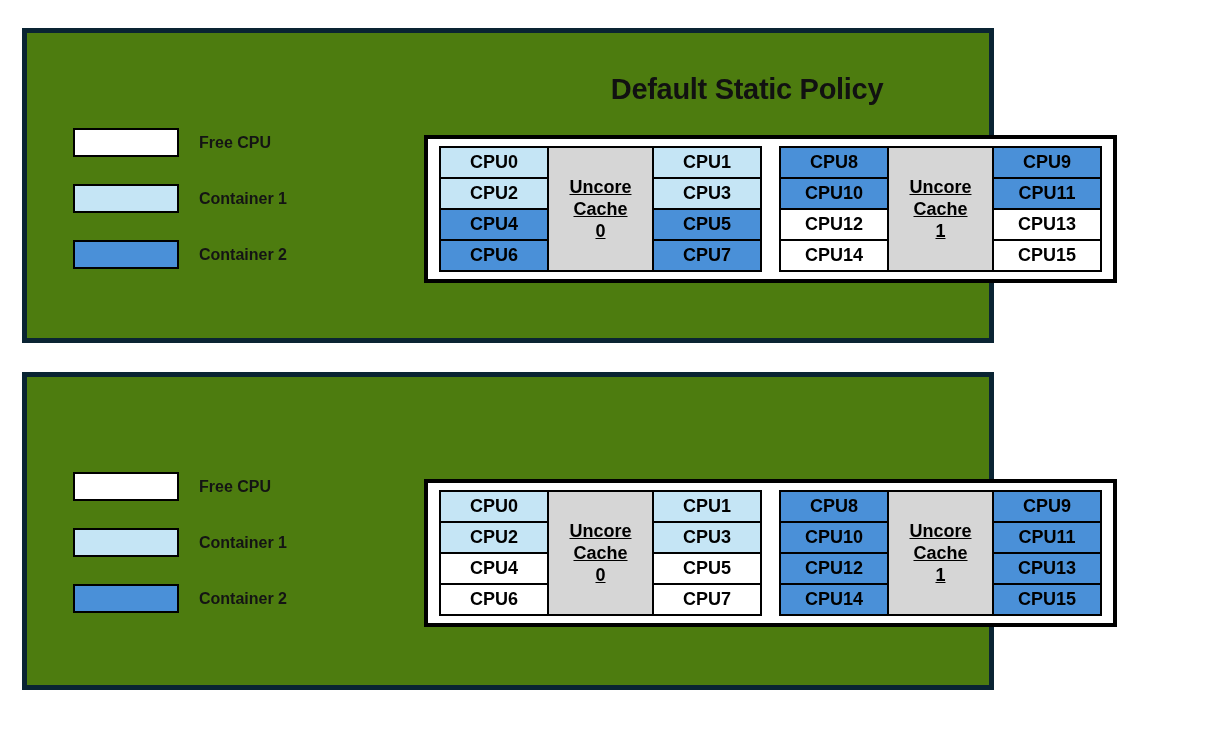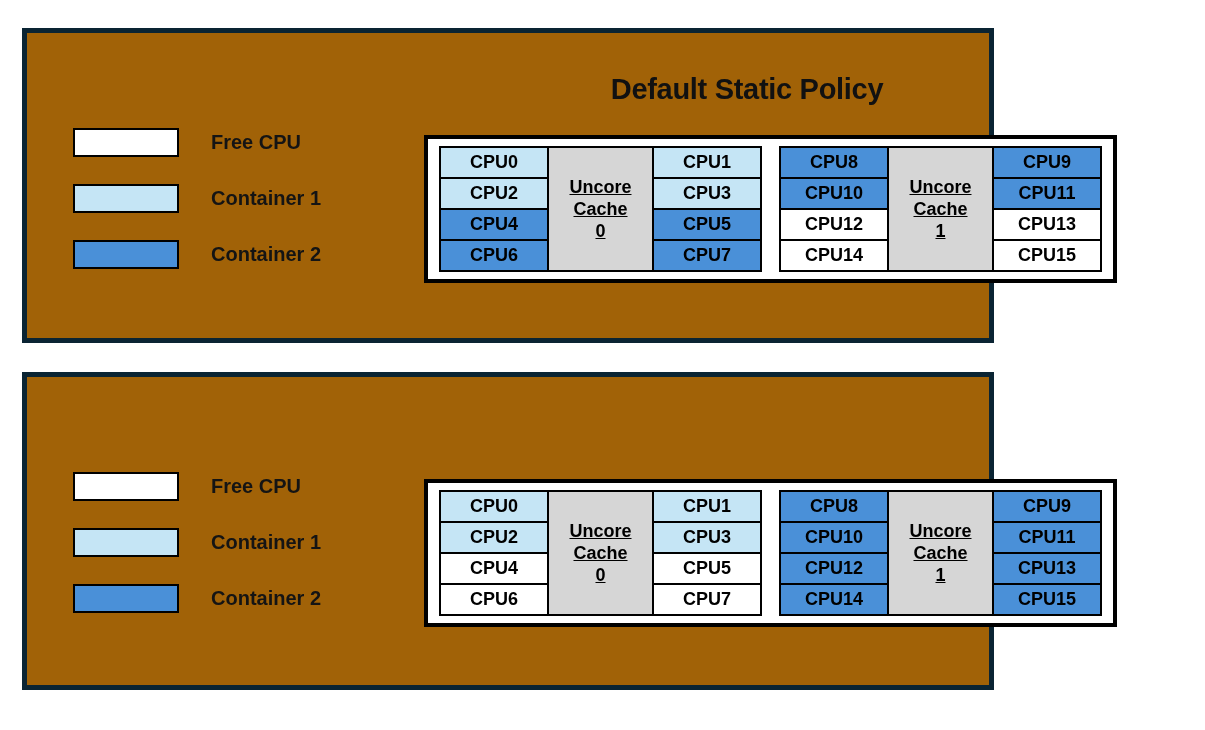--- a/index.html
+++ b/index.html
@@ -12,21 +12,21 @@
     --text:#1a1a1a;
   }
   *{box-sizing:border-box;margin:0;padding:0;}
   html,body{width:1205px;height:730px;background:#ffffff;overflow:hidden;
     font-family:"Liberation Sans",sans-serif;color:var(--text);}
   body{position:relative;}
 
   .panel{
     position:absolute;left:22px;width:972px;
     border:5px solid var(--panel_border);
-    background:#a16207;
+    background:#4d7c0f;
   }
   .panel-top{top:28px;height:315px;}
   .panel-bottom{top:372px;height:318px;}
 
   .title{
     position:absolute;left:370px;top:40px;width:700px;
     text-align:center;font-size:29px;font-weight:700;
     letter-spacing:-0.3px;color:#111111;white-space:nowrap;
   }
 
@@ -34,21 +34,21 @@
     position:absolute;left:46px;top:95px;
     display:flex;flex-direction:column;gap:27px;
   }
   .legend-row{display:flex;align-items:center;}
   .swatch{
     width:106px;height:29px;border:2px solid var(--line);
     background:var(--free);flex:0 0 auto;
   }
   .swatch[data-state="container1"]{background:var(--container1);}
   .swatch[data-state="container2"]{background:var(--container2);}
-  .legend-label{margin-left:32px;font-size:20px;font-weight:700;color:#141414;}
+  .legend-label{margin-left:20px;font-size:16px;font-weight:700;color:#141414;}
 
   .diagram{
     position:absolute;left:397px;top:102px;width:693px;height:148px;
     border:4px solid var(--line);background:#ffffff;
     display:flex;align-items:center;justify-content:center;gap:17px;
   }
   .group{
     display:grid;
     grid-template-columns:106px 103px 106px;
     grid-template-rows:repeat(4,29px);

